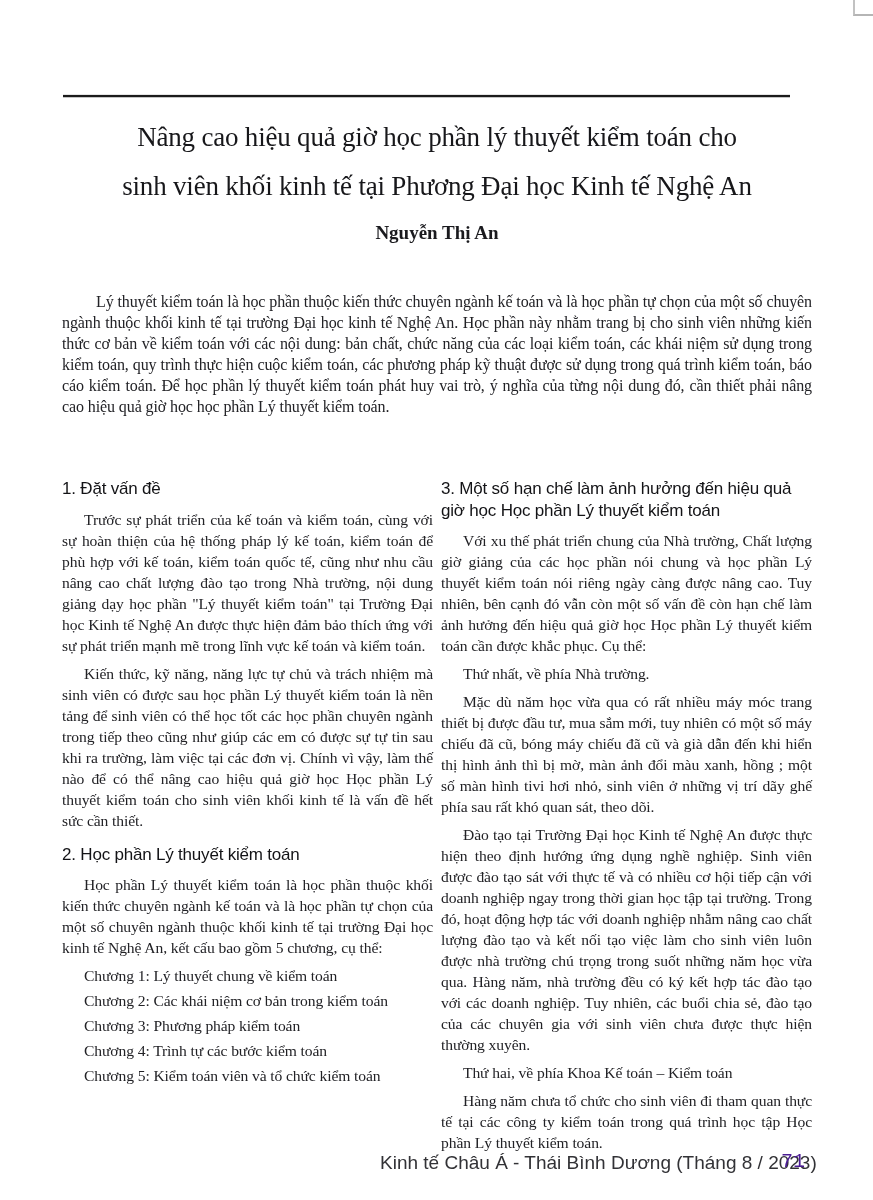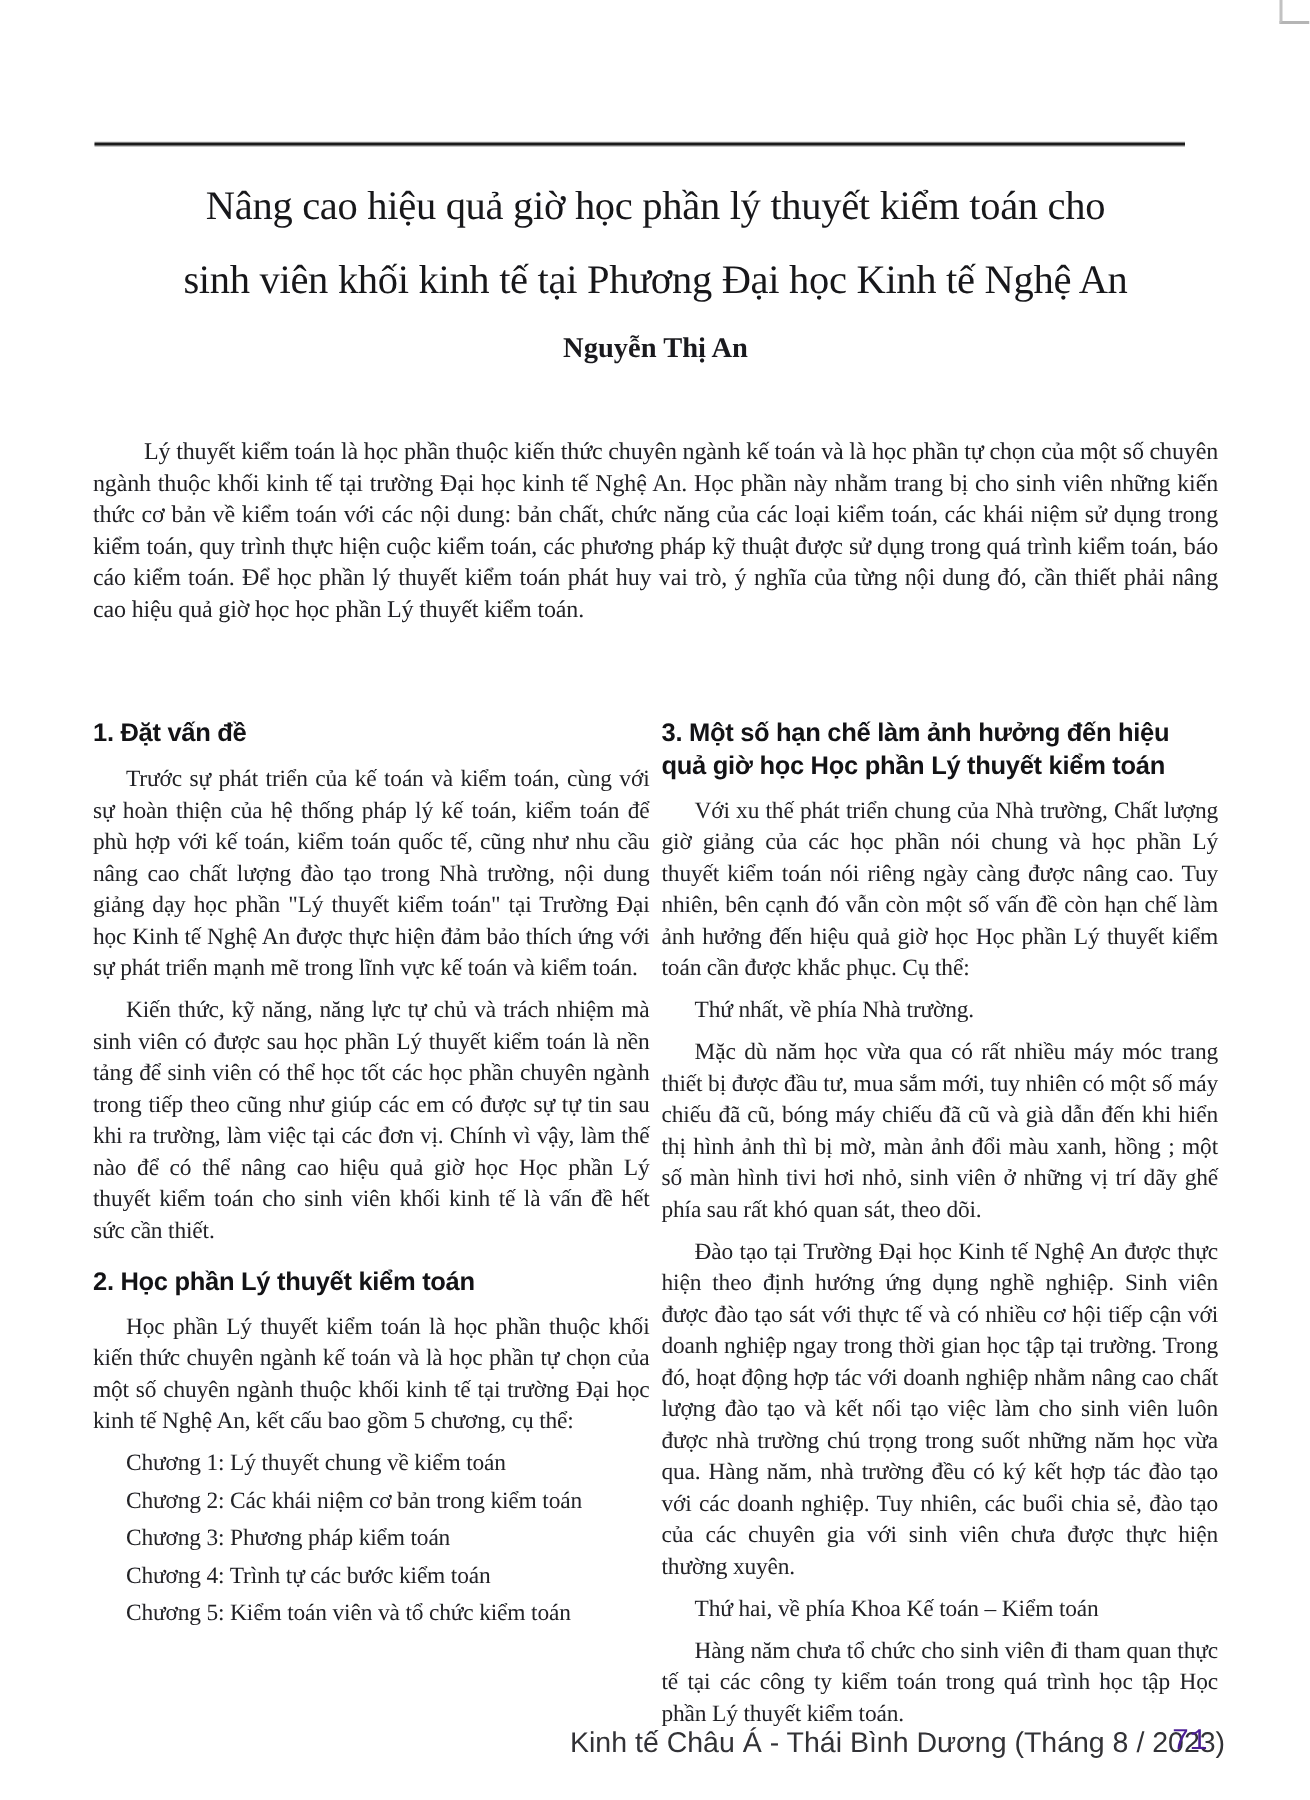--- a/index.html
+++ b/index.html
@@ -72,21 +72,21 @@
   }
   .column {
     position: absolute;
     top: 472px;
     width: 371px;
   }
   .column-left  { left: 62px;  }
   .column-right { left: 441px; }
   .section-heading {
     font-family: "Liberation Sans", sans-serif;
-    font-weight: 700;
+    font-weight: 400;
     font-size: 17px;
     line-height: 21.5px;
     color: #131316;
     margin: 13px 0 9px 0;
     letter-spacing: -0.2px;
   }
   .column > .section-heading:first-child { margin-top: 6px; }
   .para {
     font-size: 15.6px;
     line-height: 21px;

